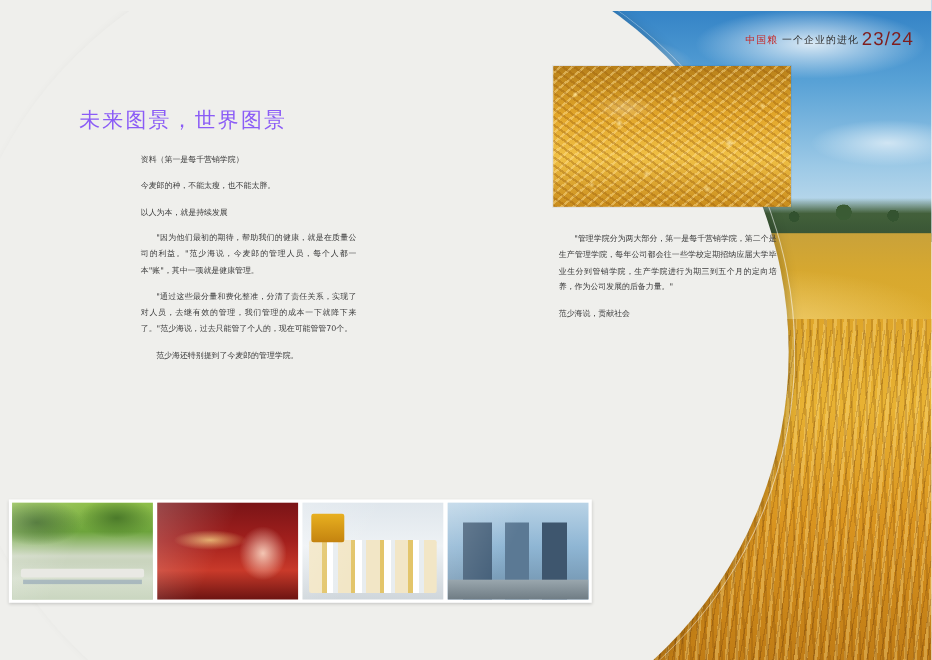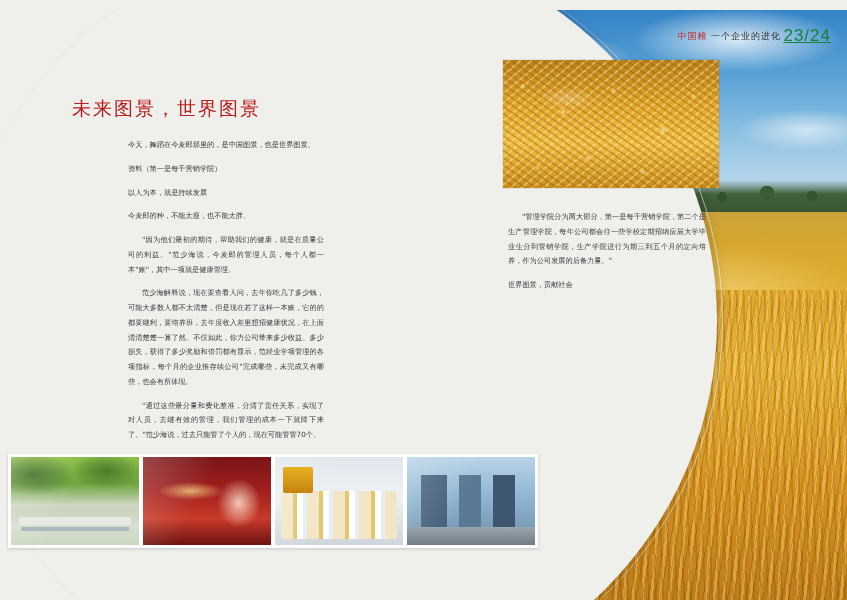--- a/index.html
+++ b/index.html
@@ -90,32 +90,32 @@
     pointer-events: none;
   }
 
   
   .header-strip {
     position: absolute; top: 0; left: 0; width: 847px; height: 10px;
     background: #efefec;
   }
   .page-number {
     position: absolute; top: 26px; right: 16px;
-    font-size: 17px; color: #15803d; letter-spacing: 1px; text-decoration: underline;
+    font-size: 17px; color: #7f1d1d; letter-spacing: 1px;
   }
   .header-tag {
     position: absolute; top: 30px; right: 66px;
     font-size: 9px; color: #2f2f2f; letter-spacing: 1px; text-align: center;
   }
   .header-tag .hl { color: #c62828; }
 
   
   .title {
     position: absolute; top: 96px; left: 72px;
-    font-size: 19px; color: #b91c1c; letter-spacing: 2px;
+    font-size: 19px; color: #8b5cf6; letter-spacing: 2px;
     font-family: "DejaVu Sans", sans-serif;
   }
   .col {
     position: absolute;
     font-size: 7.2px;
     line-height: 2.05;
     color: #3a3a3a;
     text-align: justify;
     font-family: "DejaVu Sans", sans-serif;
   }
@@ -254,33 +254,31 @@
   </div>
   <div class="page-number">23/24</div>
 
   <div class="grain-photo">
     <div class="kernels"></div>
   </div>
 
   <div class="title">未来图景，世界图景</div>
 
   <div class="col col-left">
-    <p class="lead">今天，舞蹈在今麦郎那里的，是中国图景，也是世界图景。</p>
     <p>资料（第一是每千营销学院）</p>
+    <p>今麦郎的种，不能太瘦，也不能太胖。</p>
     <p>以人为本，就是持续发展</p>
-    <p>今麦郎的种，不能太瘦，也不能太胖。</p>
     <p class="indent">"因为他们最初的期待，帮助我们的健康，就是在质量公司的利益。"范少海说，今麦郎的管理人员，每个人都一本"账"，其中一项就是健康管理。</p>
-    <p class="indent">范少海解释说，现在要查看人问，去年你吃几了多少钱，可能大多数人都不太清楚，但是现在若了这样一本账，它的的都要继利，要培养班，去年度收入差里想招健康状况，在上面清清楚楚一算了然。不仅如此，你力公司带来多少收益、多少损失，获得了多少奖励和倍罚都有显示，范经业学项管理的各项指标，每个月的企业推存续公司"完成哪些，未完成又有哪些，也会有所体现。</p>
     <p class="indent">"通过这些最分量和费化整准，分清了责任关系，实现了对人员，去继有效的管理，我们管理的成本一下就降下来了。"范少海说，过去只能管了个人的，现在可能管管70个。</p>
     <p class="indent">范少海还特别提到了今麦郎的管理学院。</p>
   </div>
 
   <div class="col col-right">
     <p class="indent">"管理学院分为两大部分，第一是每千营销学院，第二个是生产管理学院，每年公司都会往一些学校定期招纳应届大学毕业生分到管销学院，生产学院进行为期三到五个月的定向培养，作为公司发展的后备力量。"</p>
-    <p>世界图景，贡献社会</p>
+    <p>范少海说，贡献社会</p>
   </div>
 
   <div class="photo-strip">
     <div class="thumb thumb-1">
         <span class="sheen"></span>
       </div>
     <div class="thumb thumb-2">
         <span class="sheen"></span>
       </div>
     <div class="thumb thumb-3">

